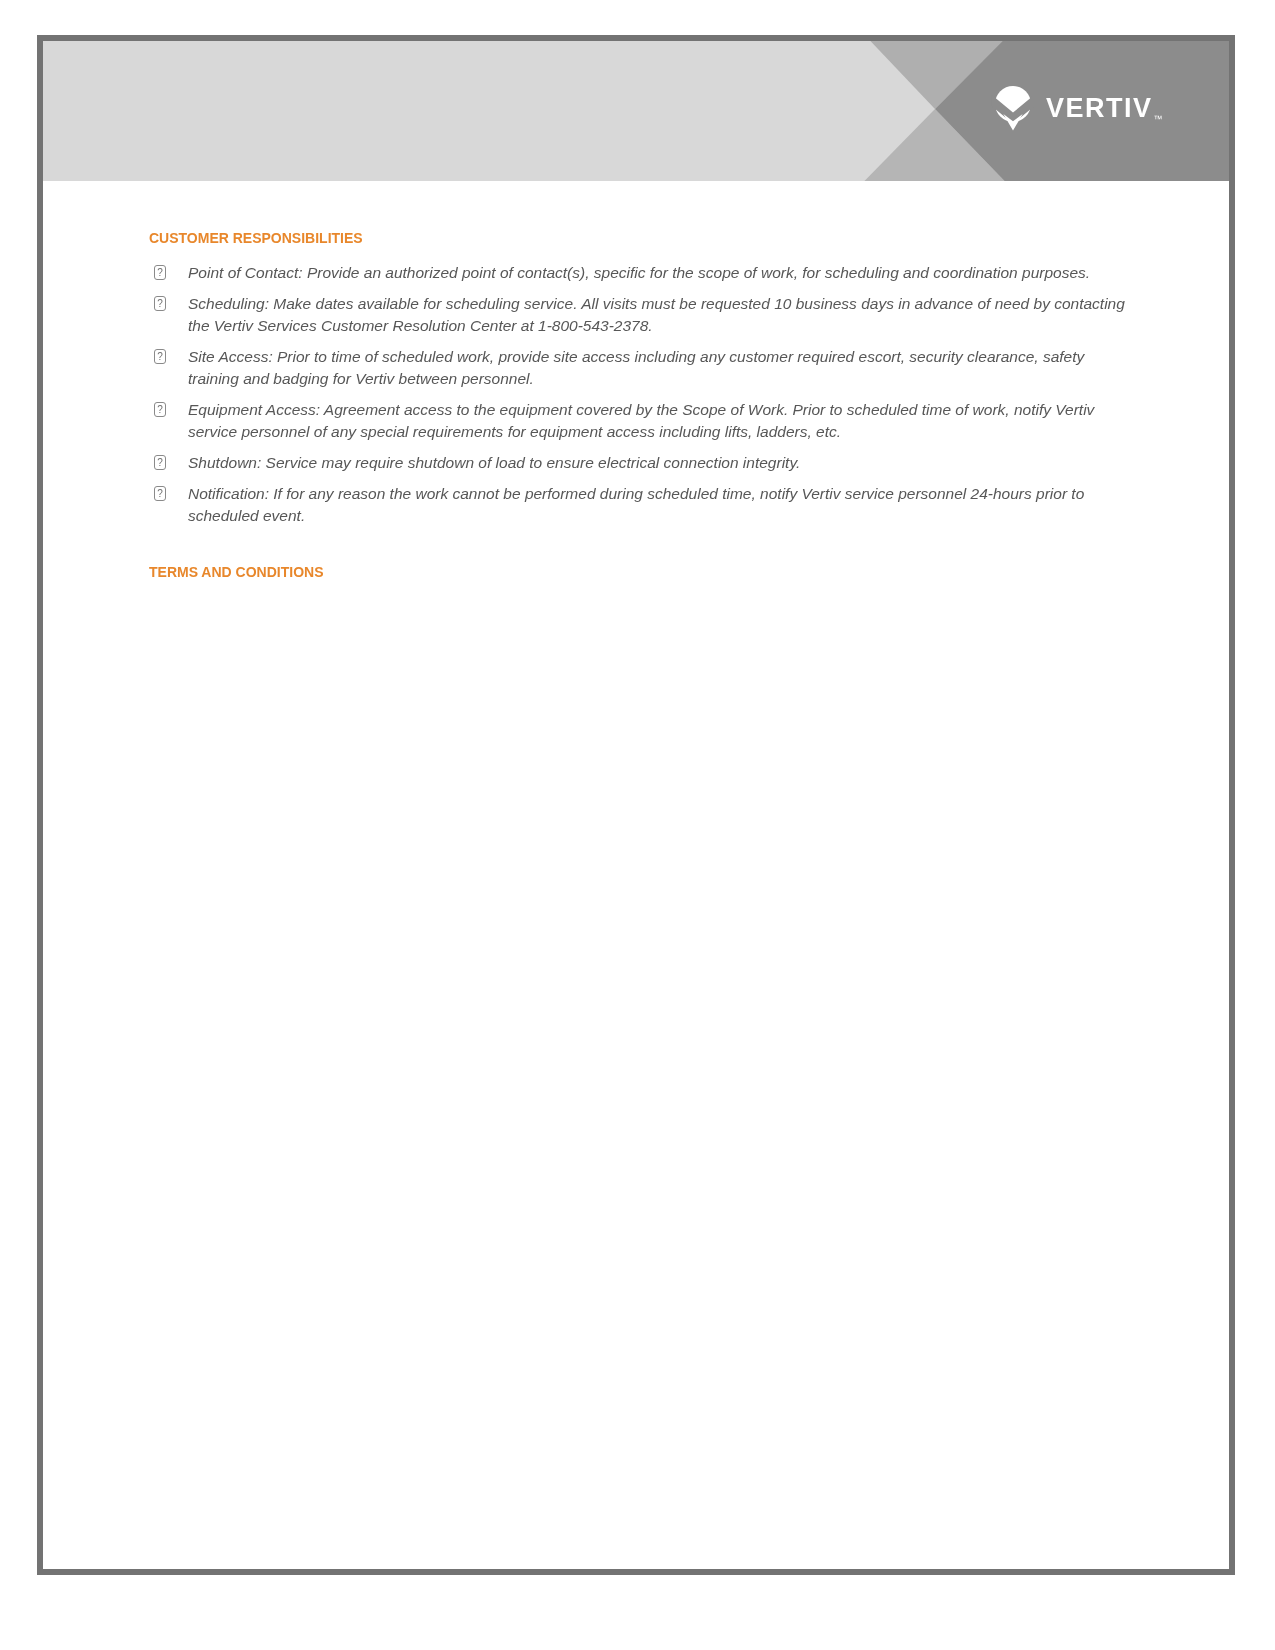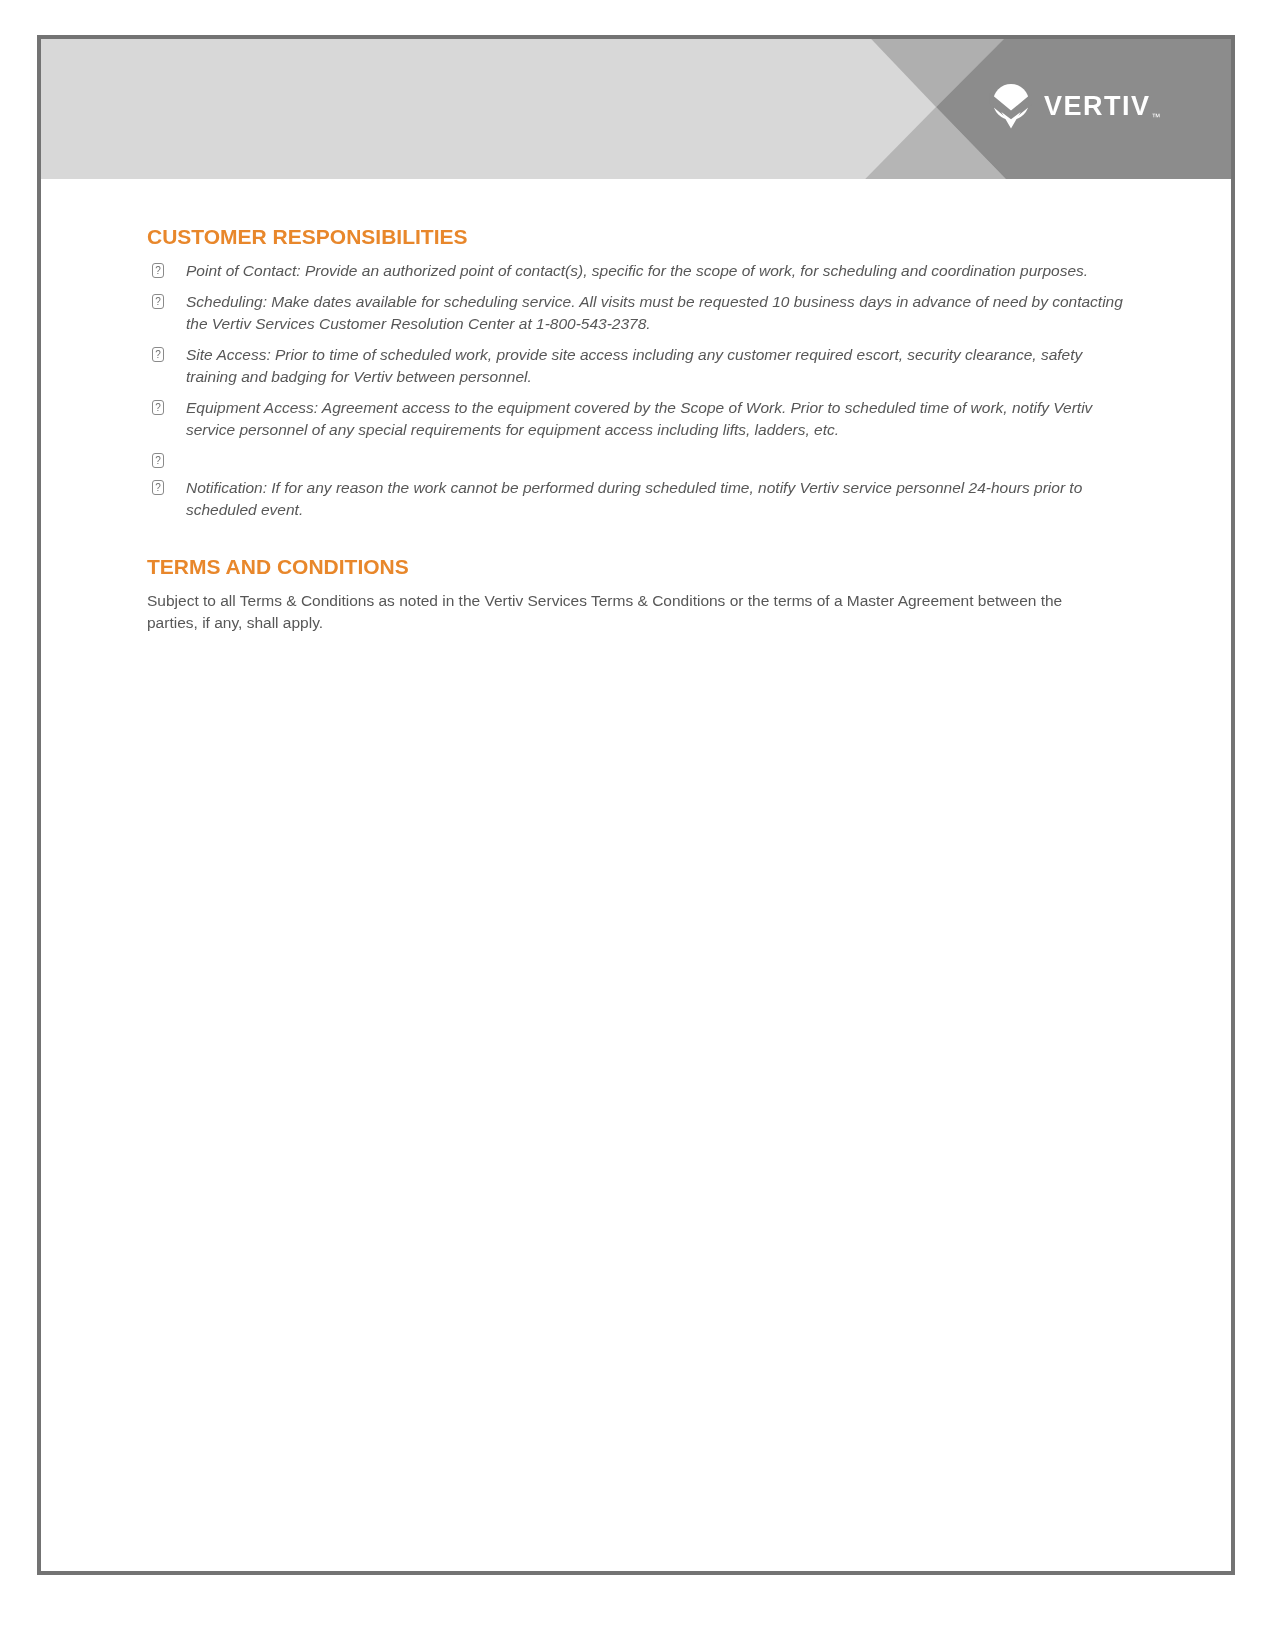--- a/index.html
+++ b/index.html
@@ -7,21 +7,21 @@
     margin: 0; padding: 0;
     width: 1275px; height: 1650px;
     background: #ffffff;
     font-family: "Liberation Sans", sans-serif;
     overflow: hidden;
   }
   .page {
     position: absolute;
     left: 37px; top: 35px;
     width: 1198px; height: 1540px;
-    border: 4px solid #737373;
+    border: 6px solid #737373;
     background: #ffffff;
   }
   
   .page-header {
     position: relative;
     width: 100%; height: 140px;
     overflow: hidden;
   }
   .header-pattern {
     position: absolute; left: 0; top: 0;
@@ -50,21 +50,21 @@
     font-size: 9px;
     line-height: 9px;
   }
   
   .content {
     padding: 0 98px 0 106px;
     color: #575757;
   }
   .section-title {
     margin: 45px 0 11px 0;
-    font-size: 21px;
+    font-size: 14px;
     line-height: 25px;
     font-weight: bold;
     color: #E8872B;
   }
   .section-title.terms { margin-top: 33px; }
   .para {
     margin: 0 0 10px 0;
     font-size: 15.5px;
     line-height: 22px;
   }
@@ -134,26 +134,26 @@
       <li>
         <span class="glyph">?</span>
         <span class="li-text">Site Access: Prior to time of scheduled work, provide site access including any customer required escort, security clearance, safety training and badging for Vertiv between personnel.</span>
       </li>
       <li>
         <span class="glyph">?</span>
         <span class="li-text">Equipment Access: Agreement access to the equipment covered by the Scope of Work. Prior to scheduled time of work, notify Vertiv service personnel of any special requirements for equipment access including lifts, ladders, etc.</span>
       </li>
       <li>
         <span class="glyph">?</span>
+        <span class="li-text">Shutdown: Service may require shutdown of load to ensure electrical connection integrity.</span>
       </li>
       <li>
         <span class="glyph">?</span>
         <span class="li-text">Notification: If for any reason the work cannot be performed during scheduled time, notify Vertiv service personnel 24-hours prior to scheduled event.</span>
       </li>
     </ul>
 
     <h2 class="section-title terms">TERMS AND CONDITIONS</h2>
 
-    <p class="para terms-body">Subject to all Terms &amp; Conditions as noted in the Vertiv Services Terms &amp; Conditions or the terms of a Master Agreement between the parties, if any, shall apply.</p>
 
   </main>
 
 </div>
 
 </body></html>

